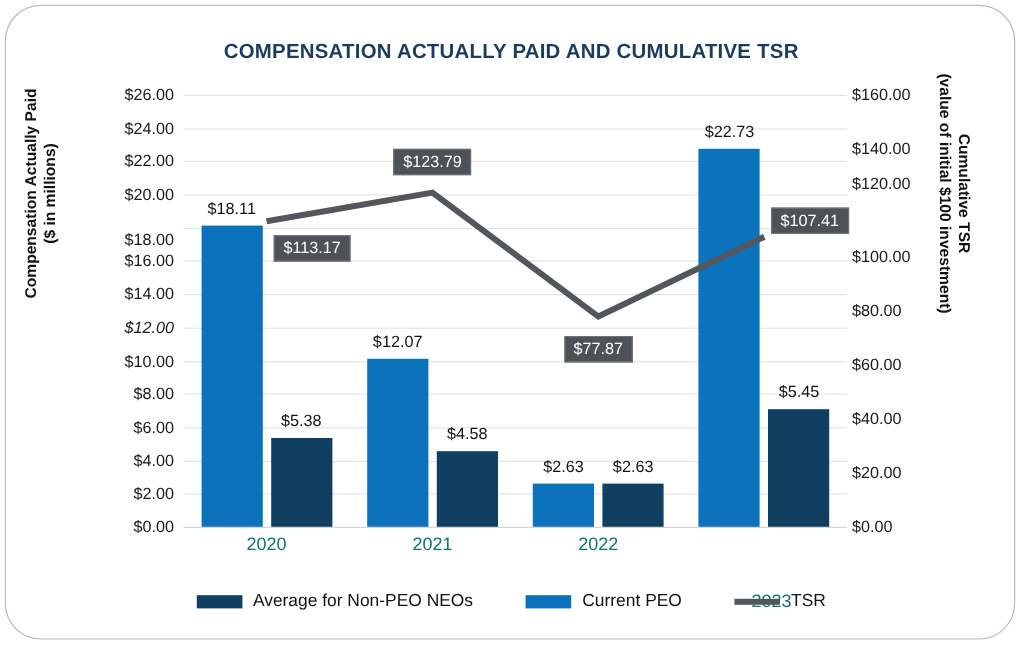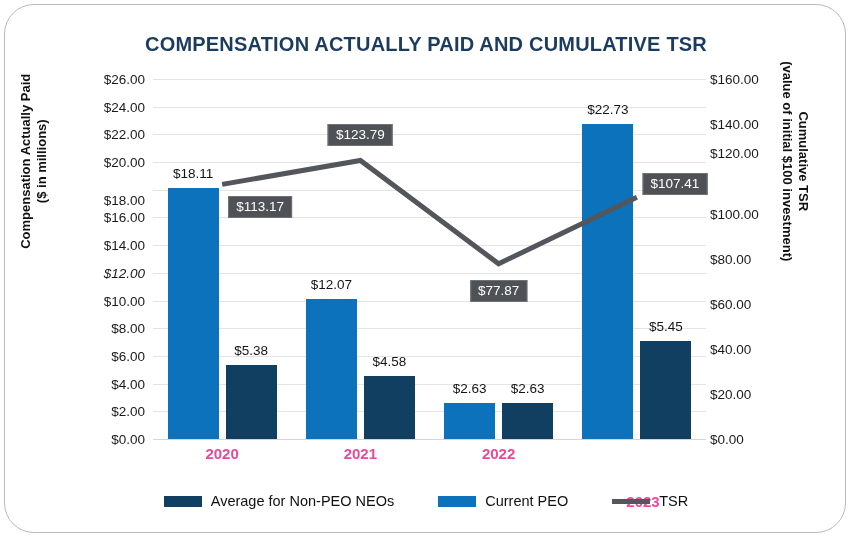--- a/index.html
+++ b/index.html
@@ -26,21 +26,21 @@
     background: #ffffff;
     overflow: hidden;
   }
 
   #chart-title {
     position: absolute;
     left: 0;
     top: 28px;
     width: 842px;
     text-align: center;
-    font-size: 20px;
+    font-size: 17px;
     font-weight: bold;
     letter-spacing: .2px;
     color: #1c3c5f;
   }
 
   
   #plot {
     position: absolute;
     left: 148px;          
     top: 74px;            
@@ -119,22 +119,22 @@
     position: absolute;
     left: 148px;
     top: 440px;
     width: 553px;
     height: 26px;
   }
   .xtick {
     position: absolute;
     top: 0;
     font-size: 15px;
-    font-weight: bold;
-    color: #ec4899;
+    font-weight: normal;
+    color: #0f766e;
     transform: translateX(-50%);
     white-space: nowrap;
   }
 
   
   #tsr-svg {
     position: absolute;
     left: 148px;
     top: 74px;
     width: 553px;

